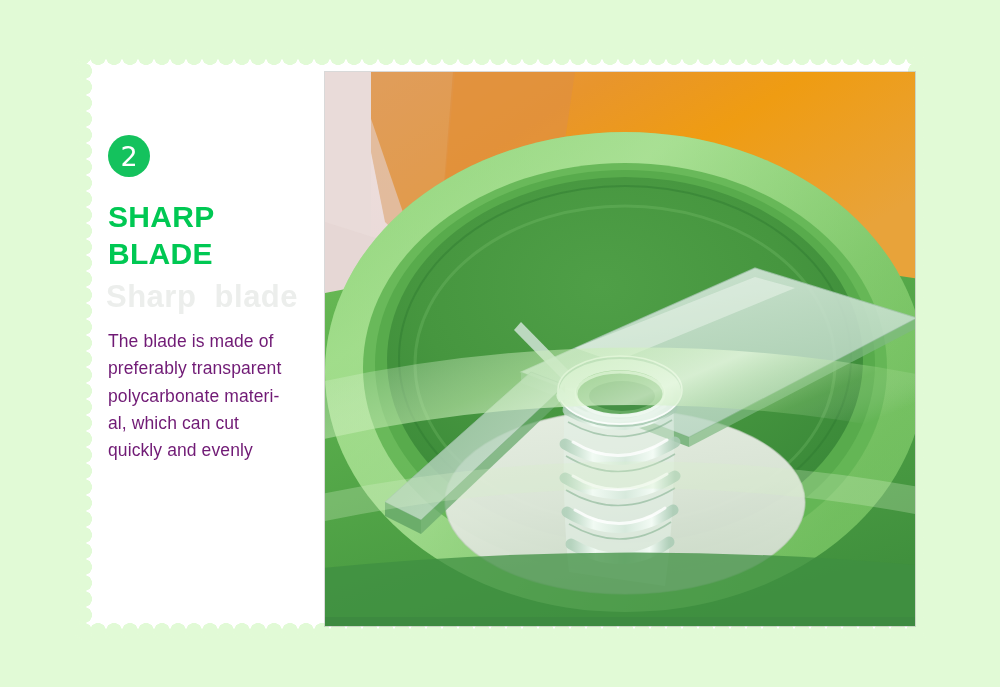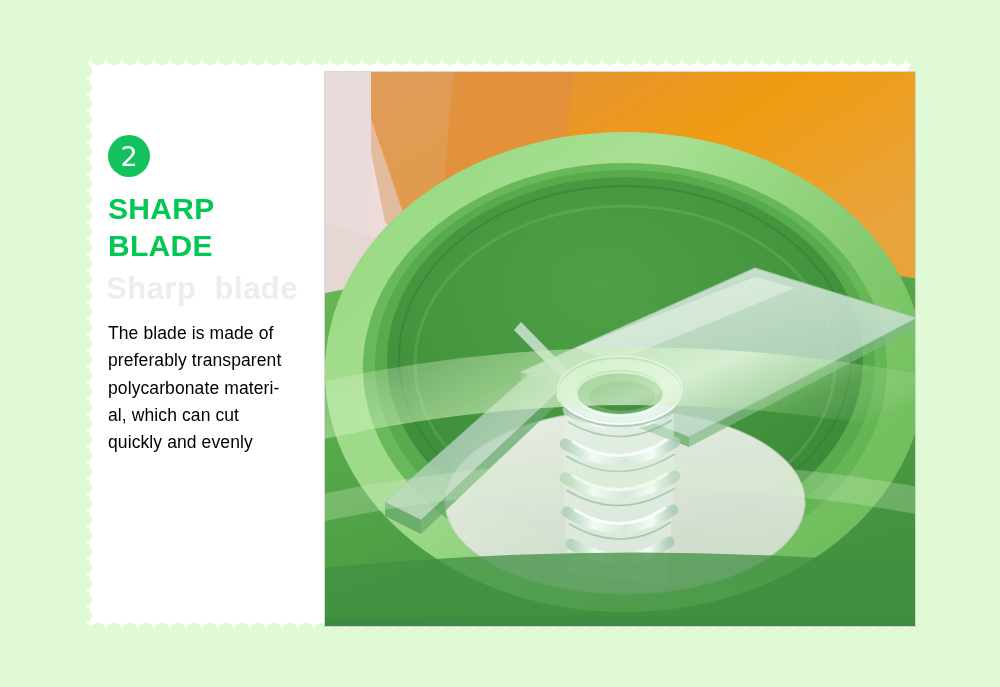--- a/index.html
+++ b/index.html
@@ -58,40 +58,40 @@
     width:42px;height:42px;border-radius:50%;
     background:#14c25d;
     color:#ffffff;
     font-size:27px;font-weight:400;
     display:flex;align-items:center;justify-content:center;
     line-height:1;
     margin:62px 0 0 2px;
     font-family:"DejaVu Sans",sans-serif;
   }
   #heading{
-    margin:14px 0 0 2px;
+    margin:22px 0 0 2px;
     color:#00c853;
     font-size:30px;
     font-weight:bold;
     line-height:1.22;
     letter-spacing:0.3px;
     white-space:pre-line;
   }
   #watermark{
     margin:8px 0 0 0px;
     color:#eceeec;
     font-size:31px;
     font-weight:bold;
     line-height:1.1;
     white-space:pre;
     letter-spacing:0.5px;
   }
   #body-copy{
     margin:14px 0 8px 2px;
-    color:#000000;
+    color:#701a75;
     font-size:17.5px;
     line-height:1.55;
     white-space:pre-line;
     letter-spacing:0.1px;
   }
 
   
   #photo{
     position:absolute;
     left:241px;top:15px;

